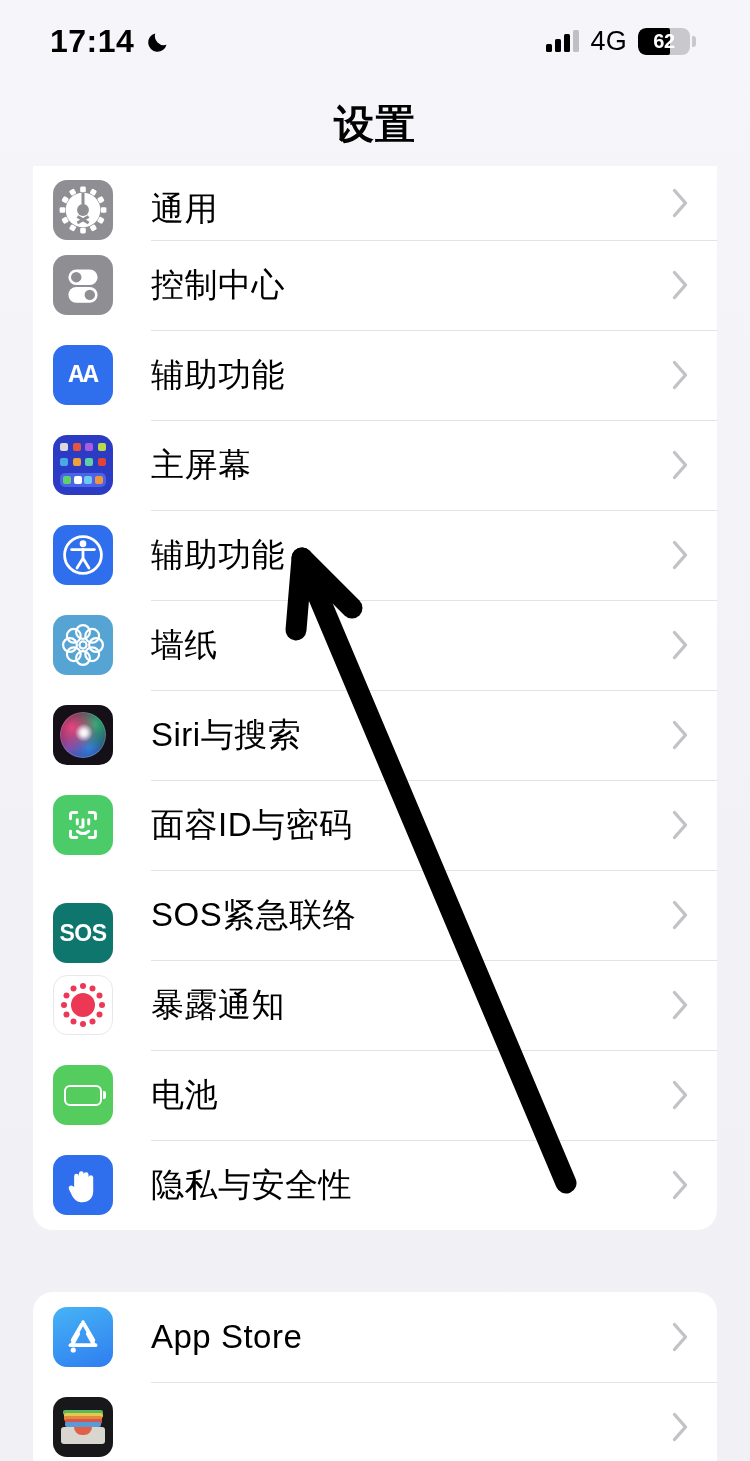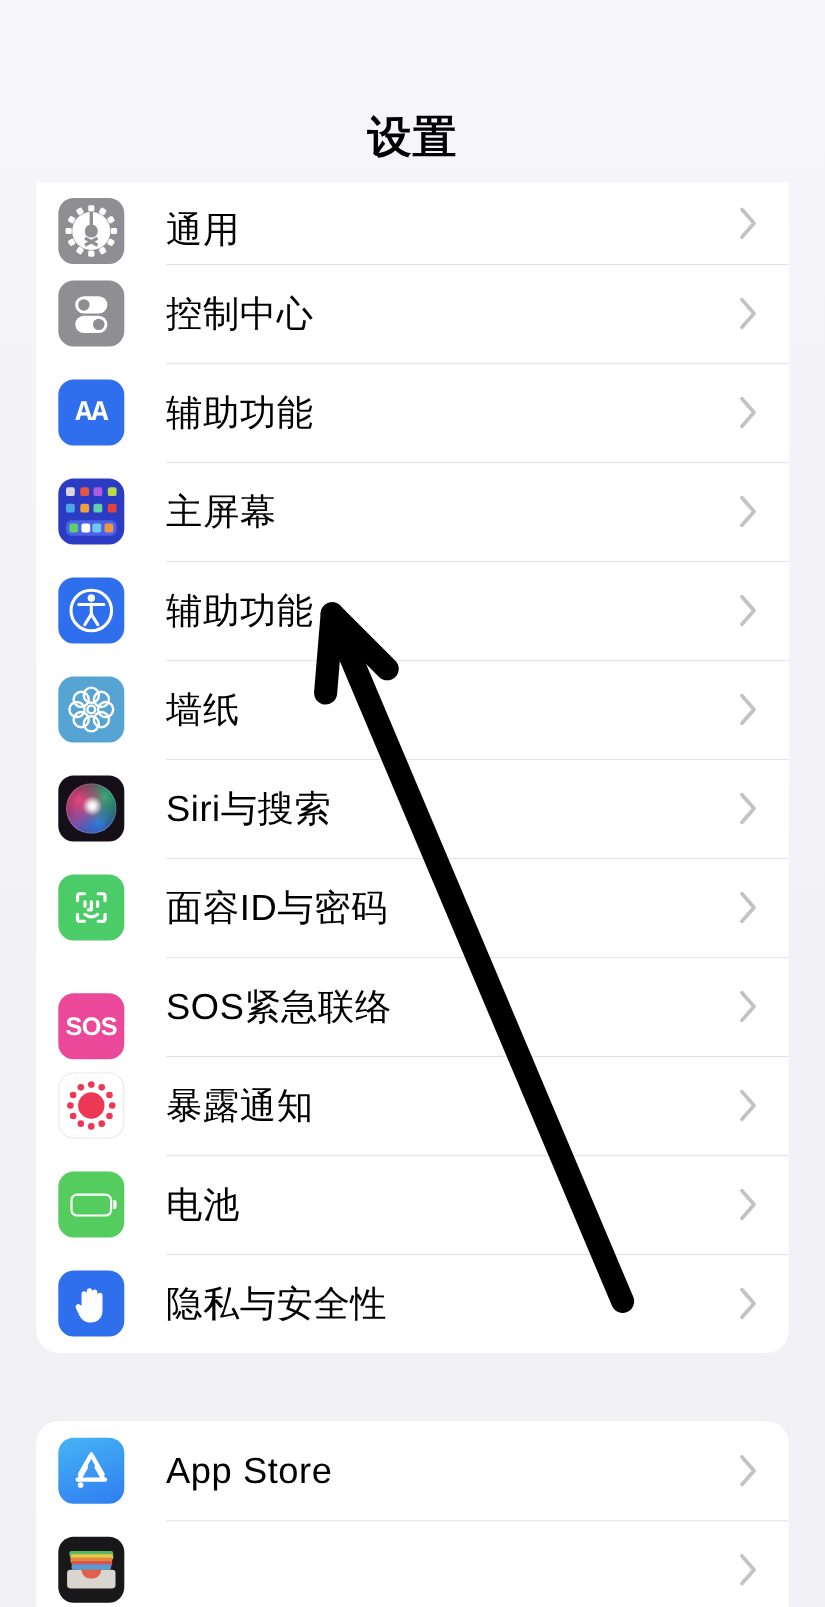--- a/index.html
+++ b/index.html
@@ -127,21 +127,21 @@
 
   
   .ic-general { background: #8e8e93; }
   .ic-control { background: #8e8e93; }
   .ic-display { background: #2f6fed; }
   .ic-home    { background: #2c3bc4; }
   .ic-access  { background: #2f6fed; }
   .ic-wall    { background: #56a4d3; }
   .ic-siri    { background: #151018; }
   .ic-faceid  { background: #4ccc68; }
-  .ic-sos     { background: #ec4899; margin-top: 36px; }
+  .ic-sos     { background: #0f766e; margin-top: 36px; }
   .ic-expo    { background: #ffffff; border: 1px solid #e8e8ec; }
   .ic-battery { background: #54cc5e; }
   .ic-privacy { background: #2f6fed; }
   .ic-appstore{ background: linear-gradient(160deg, #46b4f5 0%, #2f7df0 100%); }
   .ic-wallet  { background: #18181a; }
 
   .aa-text {
     color: #fff; font-size: 26px; font-weight: 600;
     letter-spacing: -1px; font-family: Liberation Mono, monospace;
   }
@@ -217,20 +217,46 @@
   .annotation {
     position: absolute; inset: 0;
     pointer-events: none;
   }
 </style>
 </head>
 <body>
 
 <div id="phone">
 
+  <div class="statusbar">
+    <div class="sb-left">
+      <span class="sb-time">17:14</span>
+      <span class="moon-icon">
+        <svg width="26" height="26" viewBox="0 0 26 26">
+          <path d="M20.5 16.8A9.2 9.2 0 0 1 9.2 5.5a9.3 9.3 0 1 0 11.3 11.3z" fill="#000"></path>
+        </svg>
+      </span>
+    </div>
+    <div class="sb-right">
+      <span class="signal">
+        <i></i>
+          <i></i>
+          <i></i>
+          <i></i>
+      </span>
+      <span class="carrier">4G</span>
+      <span class="battery">
+        <span class="batt-body">
+          <span class="batt-fill" id="batt-fill" style="width: 62%;"></span>
+          <span class="batt-pct">62</span>
+        </span>
+        <span class="batt-cap"></span>
+      </span>
+    </div>
+  </div>
 
   <div class="navbar">
     <span class="nav-title">设置</span>
   </div>
 
   <div class="content" id="content">
       <div class="group clip-top">
         <div class="row partial">
           <span class="row-icon ic-general">
             <svg width="52" height="52" viewBox="0 0 48 48">

